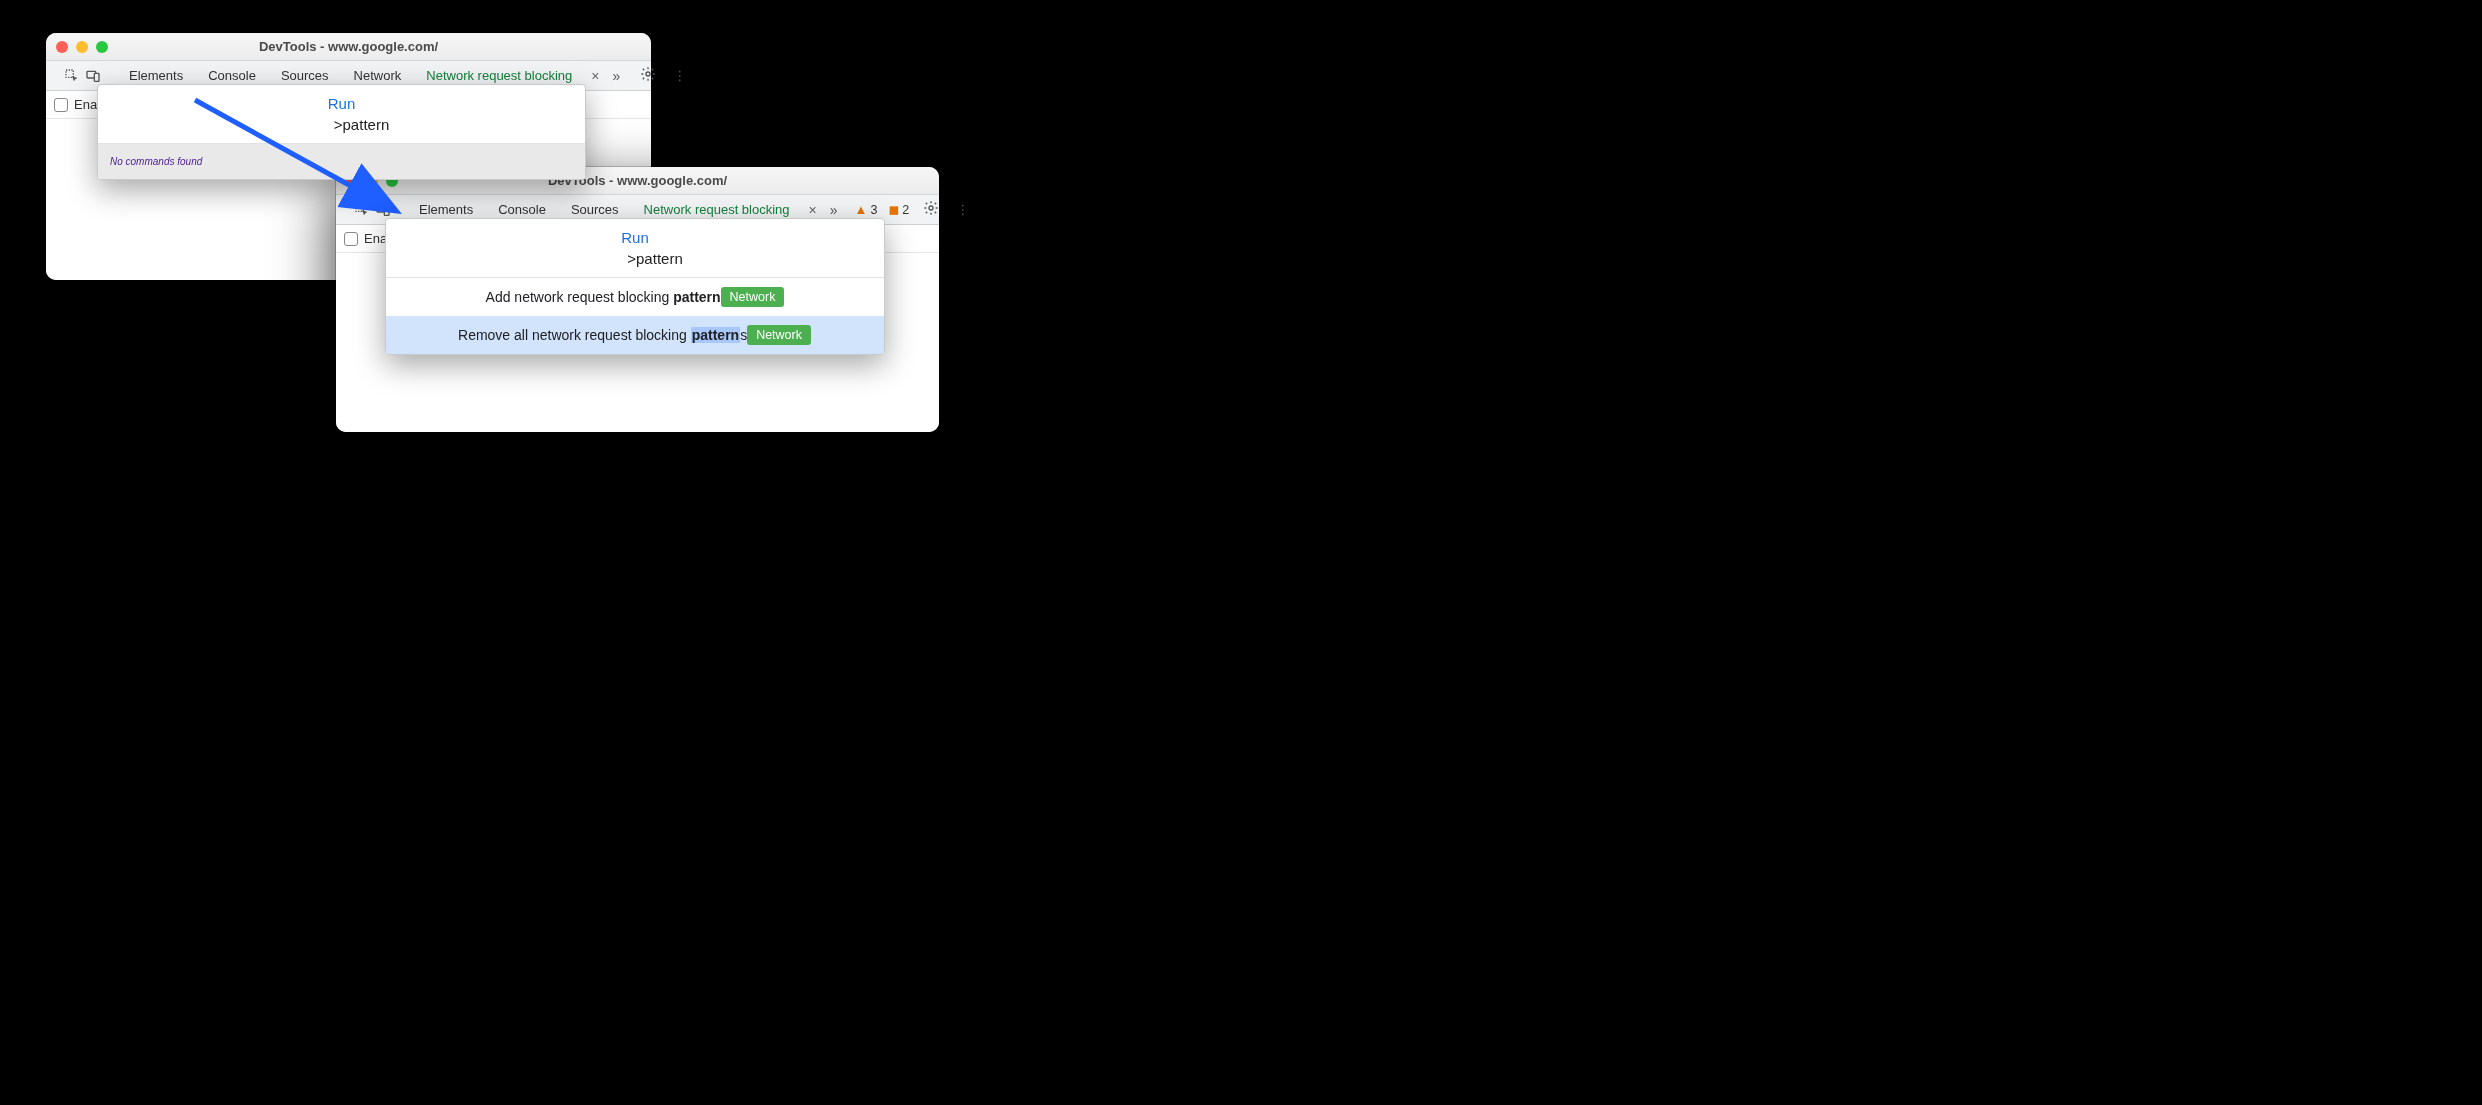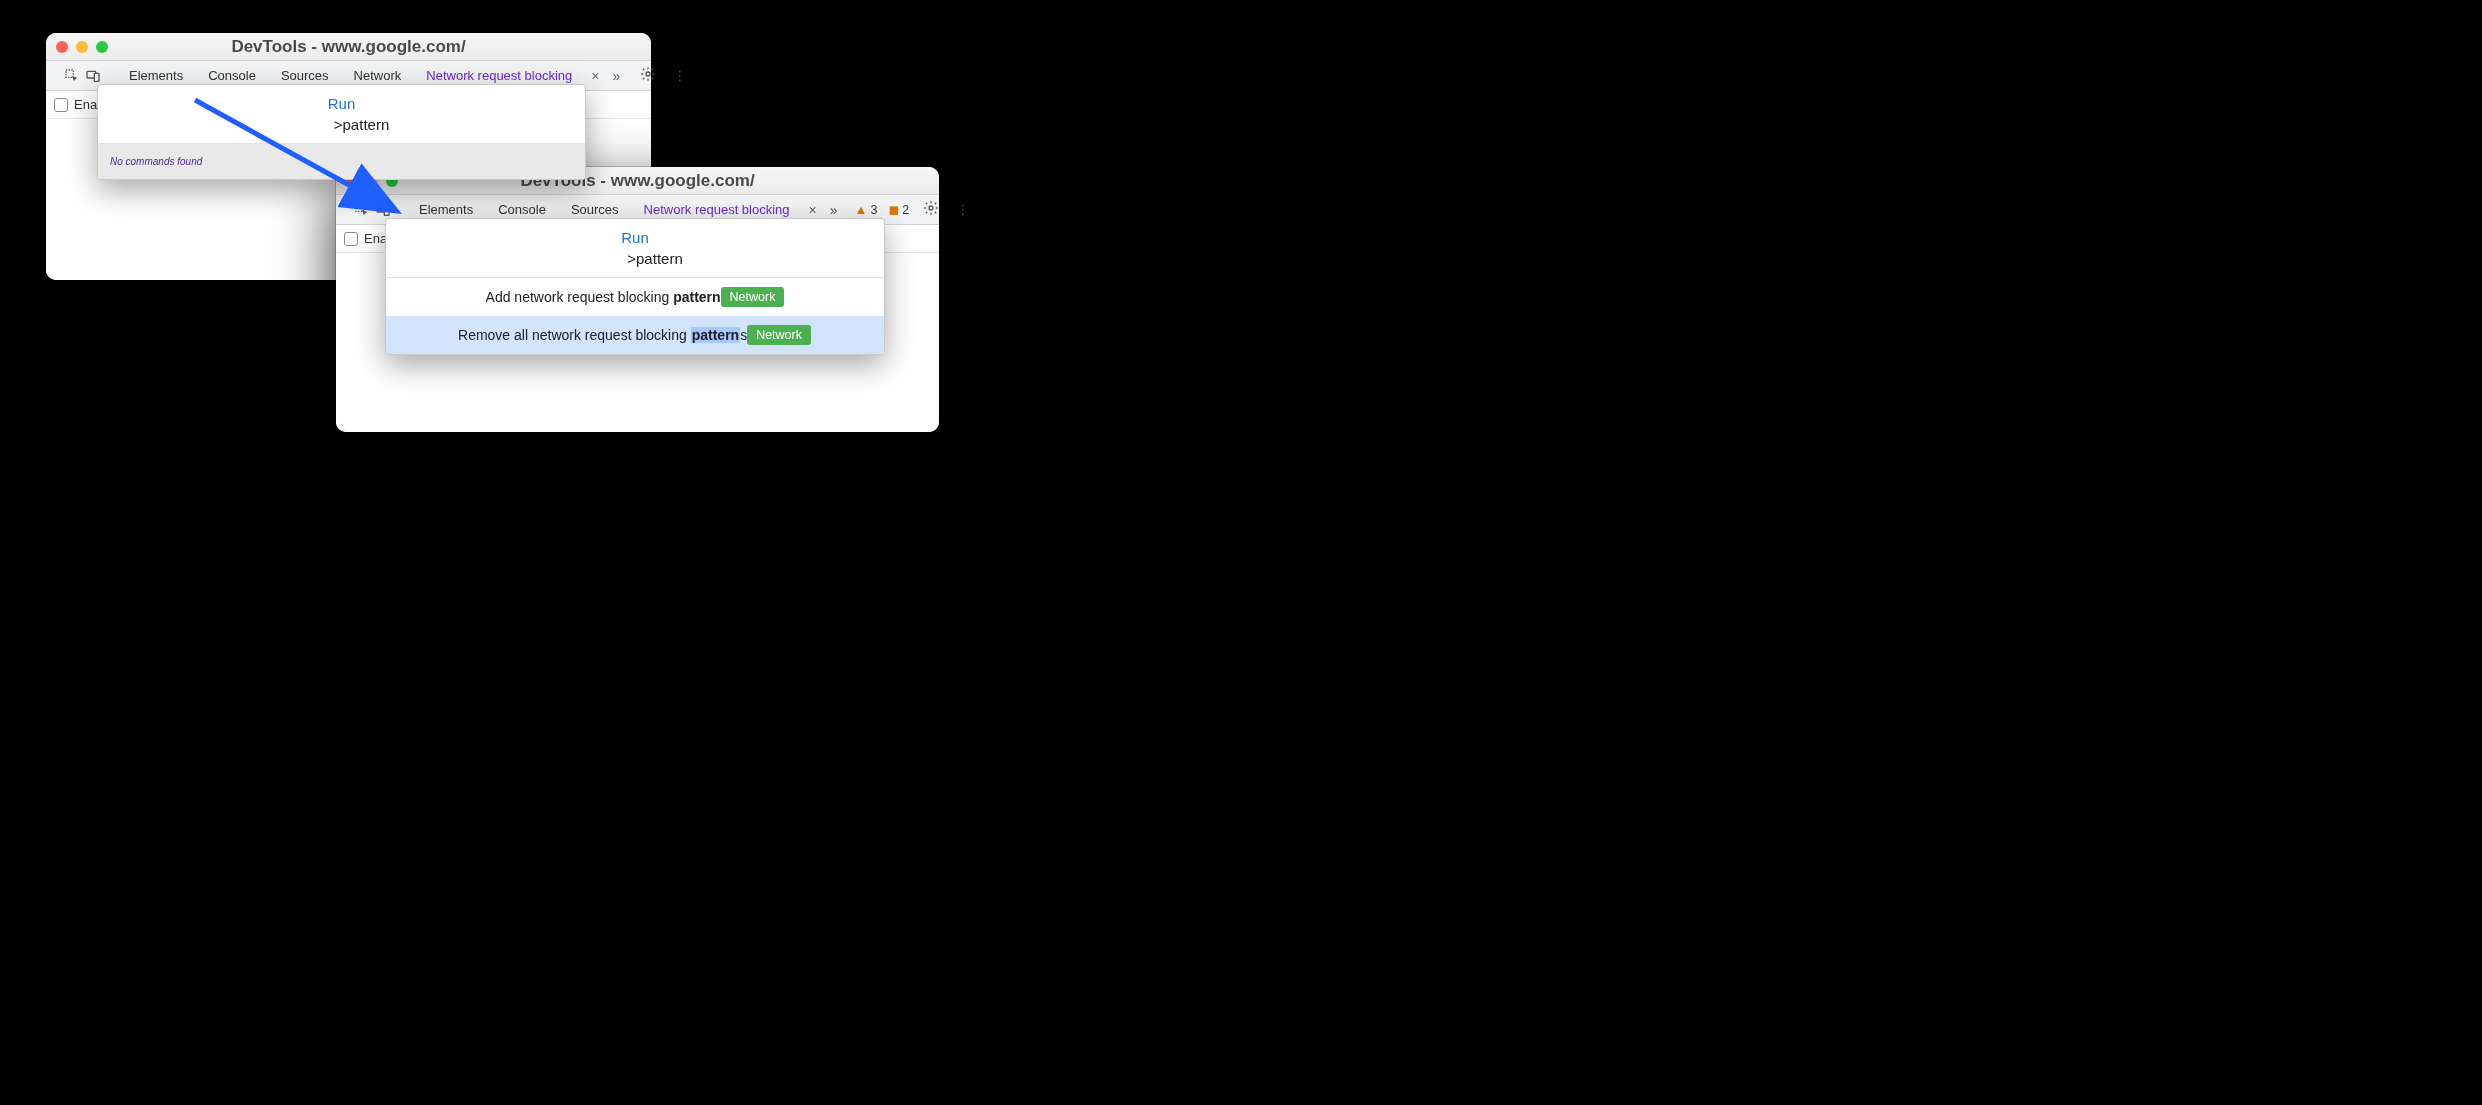--- a/index.html
+++ b/index.html
@@ -32,21 +32,21 @@
     position: relative;
     padding: 0 10px;
   }
   .traffic { display: flex; gap: 8px; align-items: center; }
   .tl { width: 12px; height: 12px; border-radius: 50%; }
   .tl.red { background: #ff5f57; }
   .tl.yellow { background: #febc2e; }
   .tl.green { background: #28c840; }
   .title {
     position: absolute; left: 0; right: 0; text-align: center;
-    font-size: 17px; color: #4a4a4a; font-weight: 600;
+    font-size: 13px; color: #4a4a4a; font-weight: 600;
     pointer-events: none;
   }
 
   .tabbar {
     height: 30px;
     background: #f1f3f4;
     border-bottom: 1px solid #d0d0d0;
     display: flex;
     align-items: center;
     padding: 0 18px;
@@ -59,21 +59,21 @@
     display: flex; align-items: center; justify-content: center;
     color: #555;
   }
   .tb-sep { width:1px; height:18px; background:#c7c7c7; margin:0 4px; }
   .tab {
     padding: 0 10px; height: 100%;
     display: flex; align-items: center;
     cursor: pointer;
     white-space: nowrap;
   }
-  .tab.active { color: #6d28d9; }
+  .tab.active { color: #15803d; }
   .close-x { color:#666; font-size:14px; padding:0 4px; cursor:pointer; }
   .more-chev { color:#555; padding:0 4px; cursor:pointer; font-size:14px;}
   .tb-spacer { flex: 1; }
   .badge {
     display:flex; align-items:center; gap:3px;
     font-size:12.5px; padding:0 3px;
   }
   .badge .tri { color:#e37400; font-size:13px; }
   .badge .flag { color:#e37400; font-size:13px; }
   .gear { color:#555; padding:0 6px; cursor:pointer; }

